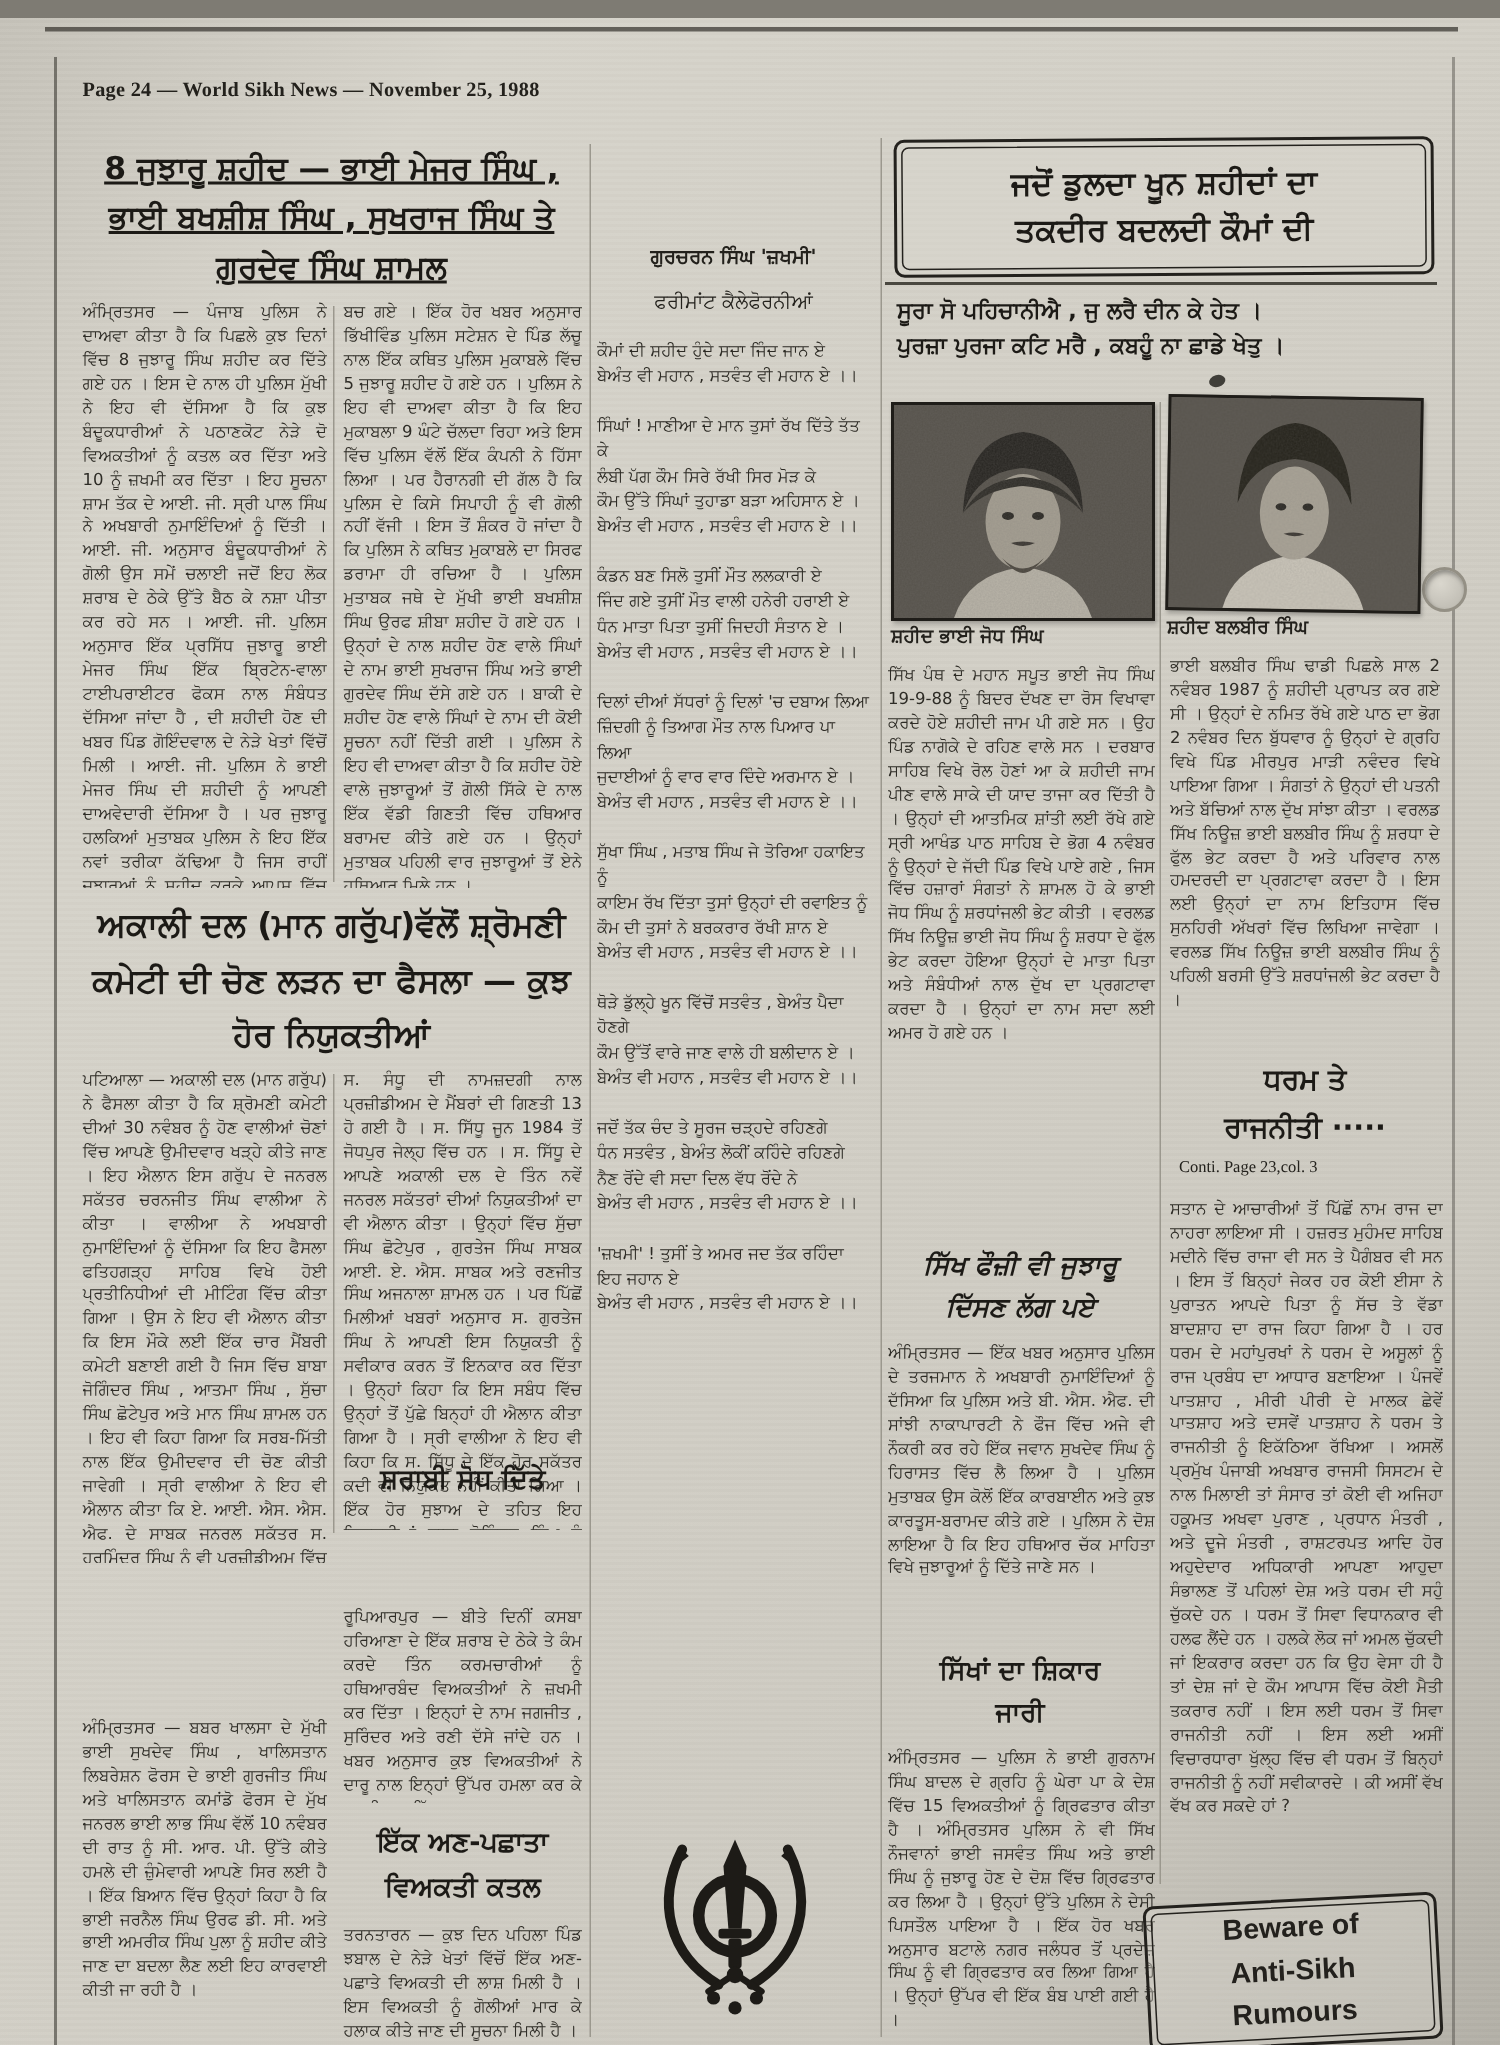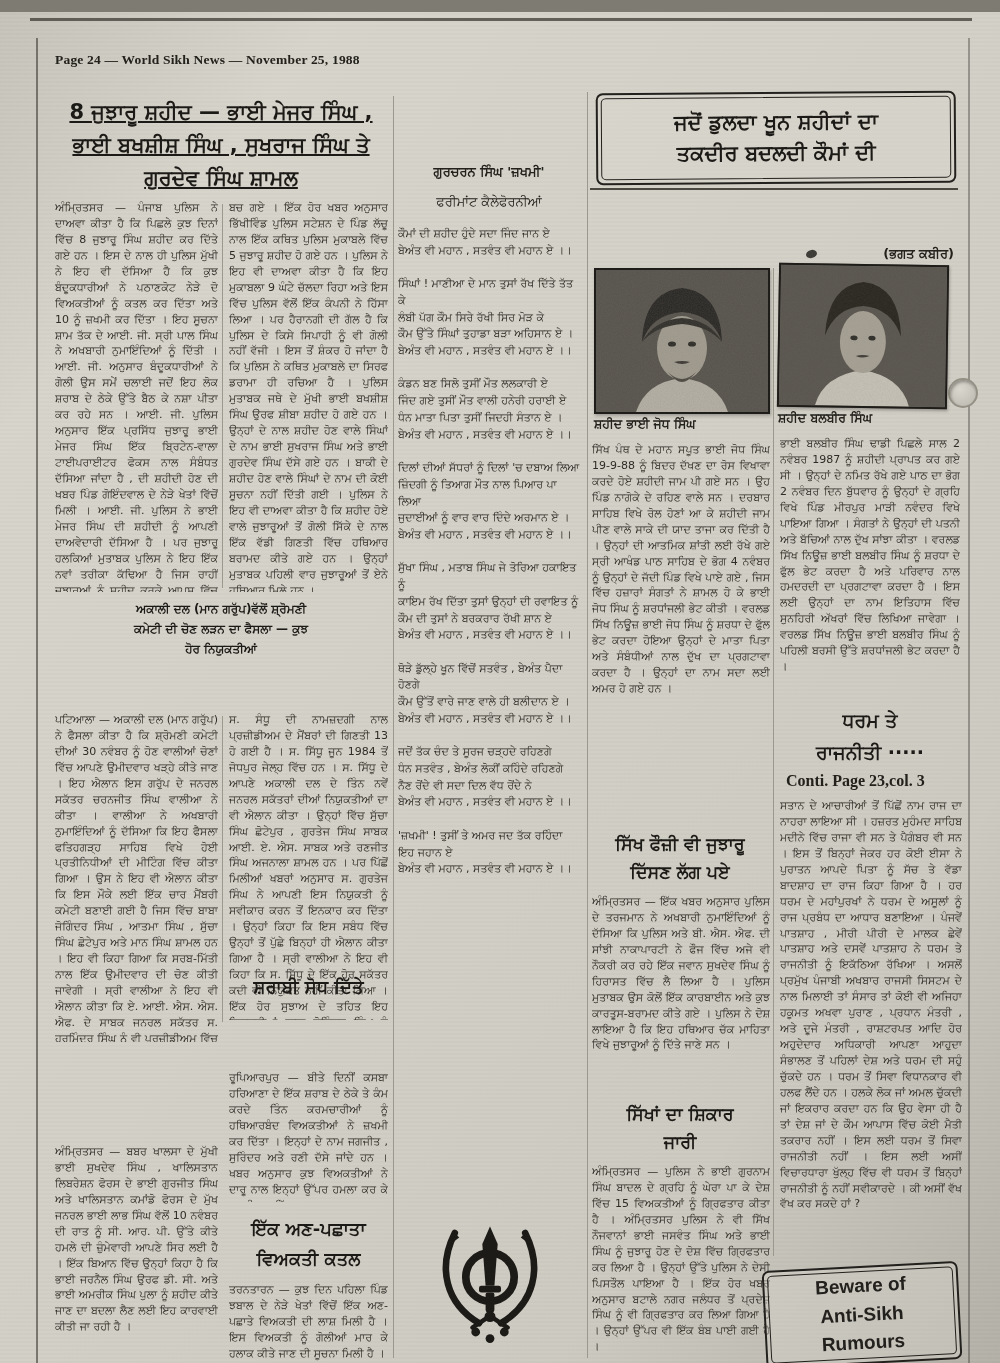--- a/index.html
+++ b/index.html
@@ -11,40 +11,40 @@
       linear-gradient(128deg,#c6c3ba 0%,#d7d4cb 16%,#d3d0c7 48%,#cdcac1 78%,#b3b0a7 100%);
     color:#262420;
   }
   .abs{position:absolute;}
   .rule-v{width:1px;background:#9b988e;}
   .rule-h{height:2px;background:#4a4840;}
   .edge{background:#3c3a34;}
   .masthead{font-family:"Liberation Serif","DejaVu Serif",serif;font-weight:bold;font-size:13.5px;color:#23211c;letter-spacing:.2px;}
   .headline{font-weight:bold;color:#1c1a16;text-align:center;white-space:pre-line;}
   .h-xl{font-size:21px;line-height:1.58;text-decoration:underline;}
-  .h-lg{font-size:12px;line-height:1.66;}
+  .h-lg{font-size:22px;line-height:1.66;}
   .h-md{font-size:17.5px;line-height:1.62;}
   .h-sm{font-size:18px;line-height:1.66;}
   .byline{font-weight:bold;font-size:13px;text-align:center;color:#23211c;}
   .bodytext{
     font-size:11px;line-height:1.45;text-align:justify;color:#2e2c26;
     overflow:hidden;word-break:normal;
   }
   .poem{font-size:11px;line-height:1.52;white-space:pre-line;color:#2c2a24;overflow:hidden;}
   .caption{font-weight:bold;font-size:12.5px;text-align:left;color:#23211c;}
   .boxed{
     border:2px solid #23211d;border-radius:7px;background:rgba(222,219,210,.35);
   }
   .boxed .inner{
     position:absolute;inset:3px;border:1.5px solid #23211d;border-radius:5px;
     display:flex;align-items:center;justify-content:center;text-align:center;
   }
   .photo-frame{border:2px solid #1f1d19;background:#6e6a63;overflow:hidden;box-shadow:1px 2px 3px rgba(0,0,0,.25);}
   .punch{border-radius:50%;background:radial-gradient(circle at 40% 35%,#dad7ce,#c3c0b7 70%);border:2px solid #949085;box-shadow:inset 1px 2px 3px rgba(0,0,0,.3);}
-  .conti{font-family:"Liberation Serif","DejaVu Serif",serif;font-weight:bold;font-size:16px;color:#23211c;}
+  .conti{font-family:"Liberation Serif","DejaVu Serif",serif;font-weight:normal;font-size:11px;color:#23211c;}
   .blob{background:#262420;border-radius:50%;transform:rotate(-15deg);opacity:.85;}
   .beware-text{font-family:"Liberation Sans","DejaVu Sans",sans-serif;font-weight:bold;font-size:19px;line-height:1.5;color:#23211d;white-space:pre-line;}
 </style>
 </head>
 <body>
 
 <div id="page">
 
   <div class="abs edge" style="left:30px;top:6px;width:942px;height:3px;opacity:.75"></div>
   <div class="abs edge" style="left:36px;top:26px;width:2px;height:1328px;opacity:.6"></div>
@@ -141,21 +141,22 @@
 
   <div class="abs rule-v" style="left:587px;top:80px;height:1266px;"></div>
 
   <div class="abs boxed" style="left:596px;top:80px;width:356px;height:88px;transform:rotate(-.4deg);">
     <div class="inner">
         <span class="headline" style="font-size:21px;line-height:1.5;">ਜਦੋਂ ਡੁਲਦਾ ਖੂਨ ਸ਼ਹੀਦਾਂ ਦਾ
 ਤਕਦੀਰ ਬਦਲਦੀ ਕੌਮਾਂ ਦੀ</span>
       </div>
   </div>
   <div class="abs rule-h" style="left:590px;top:176px;width:368px;"></div>
-  <div class="abs byline" style="left:594px;top:234px;width:360px;text-align:right;padding-right:6px;">(ਭਗਤ ਕਬੀਰ)</div>
+  <div class="abs headline" style="left:594px;top:184px;width:364px;font-size:15px;line-height:1.55;text-align:left;padding-left:4px;">ਸੂਰਾ ਸੋ ਪਹਿਚਾਨੀਐ , ਜੁ ਲਰੈ ਦੀਨ ਕੇ ਹੇਤ ।
+ਪੁਰਜ਼ਾ ਪੁਰਜਾ ਕਟਿ ਮਰੈ , ਕਬਹੂੰ ਨਾ ਛਾਡੇ ਖੇਤੁ ।</div>
   <div class="abs blob" style="left:806px;top:238px;width:11px;height:8px;"></div>
 
   <div class="abs photo-frame" style="left:594px;top:256px;width:172px;height:142px;">
     <svg viewBox="0 0 172 142" width="172" height="142">
       <defs>
         <filter id="grain1">
             <feTurbulence type="fractalNoise" baseFrequency="0.9" numOctaves="2" result="n"></feTurbulence>
             <feColorMatrix in="n" type="matrix" values="0 0 0 0 0.2 0 0 0 0 0.19 0 0 0 0 0.18 0 0 0 0.28 0"></feColorMatrix>
           </filter>
       </defs>
@@ -188,21 +189,21 @@
       <ellipse cx="92" cy="72" rx="3.6" ry="2.4" fill="#2a2823"></ellipse>
       <path d="M76,90 Q83,93 90,90 Q83,88 76,90 Z" fill="#3a3631"></path>
       <rect width="166" height="140" filter="url(#grain2)"></rect>
     </svg>
   </div>
   <div class="abs caption" style="left:594px;top:404px;width:172px;">ਸ਼ਹੀਦ ਭਾਈ ਜੋਧ ਸਿੰਘ</div>
   <div class="abs caption" style="left:778px;top:398px;width:166px;">ਸ਼ਹੀਦ ਬਲਬੀਰ ਸਿੰਘ</div>
 
   <div class="abs bodytext" style="left:592px;top:430px;width:178px;height:382px;">ਸਿੱਖ ਪੰਥ ਦੇ ਮਹਾਨ ਸਪੂਤ ਭਾਈ ਜੋਧ ਸਿੰਘ 19-9-88 ਨੂੰ ਬਿਦਰ ਦੱਖਣ ਦਾ ਰੋਸ ਵਿਖਾਵਾ ਕਰਦੇ ਹੋਏ ਸ਼ਹੀਦੀ ਜਾਮ ਪੀ ਗਏ ਸਨ । ਉਹ ਪਿੰਡ ਨਾਗੋਕੇ ਦੇ ਰਹਿਣ ਵਾਲੇ ਸਨ । ਦਰਬਾਰ ਸਾਹਿਬ ਵਿਖੇ ਰੋਲ ਹੋਣਾਂ ਆ ਕੇ ਸ਼ਹੀਦੀ ਜਾਮ ਪੀਣ ਵਾਲੇ ਸਾਕੇ ਦੀ ਯਾਦ ਤਾਜਾ ਕਰ ਦਿੱਤੀ ਹੈ । ਉਨ੍ਹਾਂ ਦੀ ਆਤਮਿਕ ਸ਼ਾਂਤੀ ਲਈ ਰੱਖੇ ਗਏ ਸ੍ਰੀ ਆਖੰਡ ਪਾਠ ਸਾਹਿਬ ਦੇ ਭੋਗ 4 ਨਵੰਬਰ ਨੂੰ ਉਨ੍ਹਾਂ ਦੇ ਜੱਦੀ ਪਿੰਡ ਵਿਖੇ ਪਾਏ ਗਏ , ਜਿਸ ਵਿੱਚ ਹਜ਼ਾਰਾਂ ਸੰਗਤਾਂ ਨੇ ਸ਼ਾਮਲ ਹੋ ਕੇ ਭਾਈ ਜੋਧ ਸਿੰਘ ਨੂੰ ਸ਼ਰਧਾਂਜਲੀ ਭੇਟ ਕੀਤੀ । ਵਰਲਡ ਸਿੱਖ ਨਿਊਜ਼ ਭਾਈ ਜੋਧ ਸਿੰਘ ਨੂੰ ਸ਼ਰਧਾ ਦੇ ਫੁੱਲ ਭੇਟ ਕਰਦਾ ਹੋਇਆ ਉਨ੍ਹਾਂ ਦੇ ਮਾਤਾ ਪਿਤਾ ਅਤੇ ਸੰਬੰਧੀਆਂ ਨਾਲ ਦੁੱਖ ਦਾ ਪ੍ਰਗਟਾਵਾ ਕਰਦਾ ਹੈ । ਉਨ੍ਹਾਂ ਦਾ ਨਾਮ ਸਦਾ ਲਈ ਅਮਰ ਹੋ ਗਏ ਹਨ ।</div>
 
-  <div class="abs headline h-md" style="left:586px;top:818px;width:188px;">ਸਿੱਖ ਫੌਜ਼ੀ ਵੀ ਜੁਝਾਰੂ
+  <div class="abs headline h-md" style="left:586px;top:818px;width:188px;font-style:italic;">ਸਿੱਖ ਫੌਜ਼ੀ ਵੀ ਜੁਝਾਰੂ
 ਦਿੱਸਣ ਲੱਗ ਪਏ</div>
   <div class="abs bodytext" style="left:592px;top:882px;width:178px;height:198px;">ਅੰਮ੍ਰਿਤਸਰ — ਇੱਕ ਖਬਰ ਅਨੁਸਾਰ ਪੁਲਿਸ ਦੇ ਤਰਜਮਾਨ ਨੇ ਅਖਬਾਰੀ ਨੁਮਾਇੰਦਿਆਂ ਨੂੰ ਦੱਸਿਆ ਕਿ ਪੁਲਿਸ ਅਤੇ ਬੀ. ਐਸ. ਐਫ. ਦੀ ਸਾਂਝੀ ਨਾਕਾਪਾਰਟੀ ਨੇ ਫੌਜ ਵਿੱਚ ਅਜੇ ਵੀ ਨੌਕਰੀ ਕਰ ਰਹੇ ਇੱਕ ਜਵਾਨ ਸੁਖਦੇਵ ਸਿੰਘ ਨੂੰ ਹਿਰਾਸਤ ਵਿੱਚ ਲੈ ਲਿਆ ਹੈ । ਪੁਲਿਸ ਮੁਤਾਬਕ ਉਸ ਕੋਲੋਂ ਇੱਕ ਕਾਰਬਾਈਨ ਅਤੇ ਕੁਝ ਕਾਰਤੂਸ-ਬਰਾਮਦ ਕੀਤੇ ਗਏ । ਪੁਲਿਸ ਨੇ ਦੋਸ਼ ਲਾਇਆ ਹੈ ਕਿ ਇਹ ਹਥਿਆਰ ਚੱਕ ਮਾਹਿਤਾ ਵਿਖੇ ਜੁਝਾਰੂਆਂ ਨੂੰ ਦਿੱਤੇ ਜਾਣੇ ਸਨ ।</div>
 
   <div class="abs headline h-md" style="left:586px;top:1088px;width:188px;">ਸਿੱਖਾਂ ਦਾ ਸ਼ਿਕਾਰ
 ਜਾਰੀ</div>
   <div class="abs bodytext" style="left:592px;top:1152px;width:178px;height:196px;">ਅੰਮ੍ਰਿਤਸਰ — ਪੁਲਿਸ ਨੇ ਭਾਈ ਗੁਰਨਾਮ ਸਿੰਘ ਬਾਦਲ ਦੇ ਗ੍ਰਹਿ ਨੂੰ ਘੇਰਾ ਪਾ ਕੇ ਦੇਸ਼ ਵਿੱਚ 15 ਵਿਅਕਤੀਆਂ ਨੂੰ ਗ੍ਰਿਫਤਾਰ ਕੀਤਾ ਹੈ । ਅੰਮ੍ਰਿਤਸਰ ਪੁਲਿਸ ਨੇ ਵੀ ਸਿੱਖ ਨੌਜਵਾਨਾਂ ਭਾਈ ਜਸਵੰਤ ਸਿੰਘ ਅਤੇ ਭਾਈ ਸਿੰਘ ਨੂੰ ਜੁਝਾਰੂ ਹੋਣ ਦੇ ਦੋਸ਼ ਵਿੱਚ ਗ੍ਰਿਫਤਾਰ ਕਰ ਲਿਆ ਹੈ । ਉਨ੍ਹਾਂ ਉੱਤੇ ਪੁਲਿਸ ਨੇ ਦੇਸੀ ਪਿਸਤੌਲ ਪਾਇਆ ਹੈ । ਇੱਕ ਹੋਰ ਖਬਰ ਅਨੁਸਾਰ ਬਟਾਲੇ ਨਗਰ ਜਲੰਧਰ ਤੋਂ ਪ੍ਰਦੇਸ਼ ਸਿੰਘ ਨੂੰ ਵੀ ਗ੍ਰਿਫਤਾਰ ਕਰ ਲਿਆ ਗਿਆ ਹੈ । ਉਨ੍ਹਾਂ ਉੱਪਰ ਵੀ ਇੱਕ ਬੰਬ ਪਾਈ ਗਈ ਹੈ ।</div>
 
   <div class="abs rule-v" style="left:773px;top:256px;height:988px;"></div>
 
   <div class="abs bodytext" style="left:780px;top:424px;width:180px;height:260px;">ਭਾਈ ਬਲਬੀਰ ਸਿੰਘ ਢਾਡੀ ਪਿਛਲੇ ਸਾਲ 2 ਨਵੰਬਰ 1987 ਨੂੰ ਸ਼ਹੀਦੀ ਪ੍ਰਾਪਤ ਕਰ ਗਏ ਸੀ । ਉਨ੍ਹਾਂ ਦੇ ਨਮਿਤ ਰੱਖੇ ਗਏ ਪਾਠ ਦਾ ਭੋਗ 2 ਨਵੰਬਰ ਦਿਨ ਬੁੱਧਵਾਰ ਨੂੰ ਉਨ੍ਹਾਂ ਦੇ ਗ੍ਰਹਿ ਵਿਖੇ ਪਿੰਡ ਮੀਰਪੁਰ ਮਾੜੀ ਨਵੰਦਰ ਵਿਖੇ ਪਾਇਆ ਗਿਆ । ਸੰਗਤਾਂ ਨੇ ਉਨ੍ਹਾਂ ਦੀ ਪਤਨੀ ਅਤੇ ਬੱਚਿਆਂ ਨਾਲ ਦੁੱਖ ਸਾਂਝਾ ਕੀਤਾ । ਵਰਲਡ ਸਿੱਖ ਨਿਊਜ਼ ਭਾਈ ਬਲਬੀਰ ਸਿੰਘ ਨੂੰ ਸ਼ਰਧਾ ਦੇ ਫੁੱਲ ਭੇਟ ਕਰਦਾ ਹੈ ਅਤੇ ਪਰਿਵਾਰ ਨਾਲ ਹਮਦਰਦੀ ਦਾ ਪ੍ਰਗਟਾਵਾ ਕਰਦਾ ਹੈ । ਇਸ ਲਈ ਉਨ੍ਹਾਂ ਦਾ ਨਾਮ ਇਤਿਹਾਸ ਵਿੱਚ ਸੁਨਹਿਰੀ ਅੱਖਰਾਂ ਵਿੱਚ ਲਿਖਿਆ ਜਾਵੇਗਾ । ਵਰਲਡ ਸਿੱਖ ਨਿਊਜ਼ ਭਾਈ ਬਲਬੀਰ ਸਿੰਘ ਨੂੰ ਪਹਿਲੀ ਬਰਸੀ ਉੱਤੇ ਸ਼ਰਧਾਂਜਲੀ ਭੇਟ ਕਰਦਾ ਹੈ ।</div>

